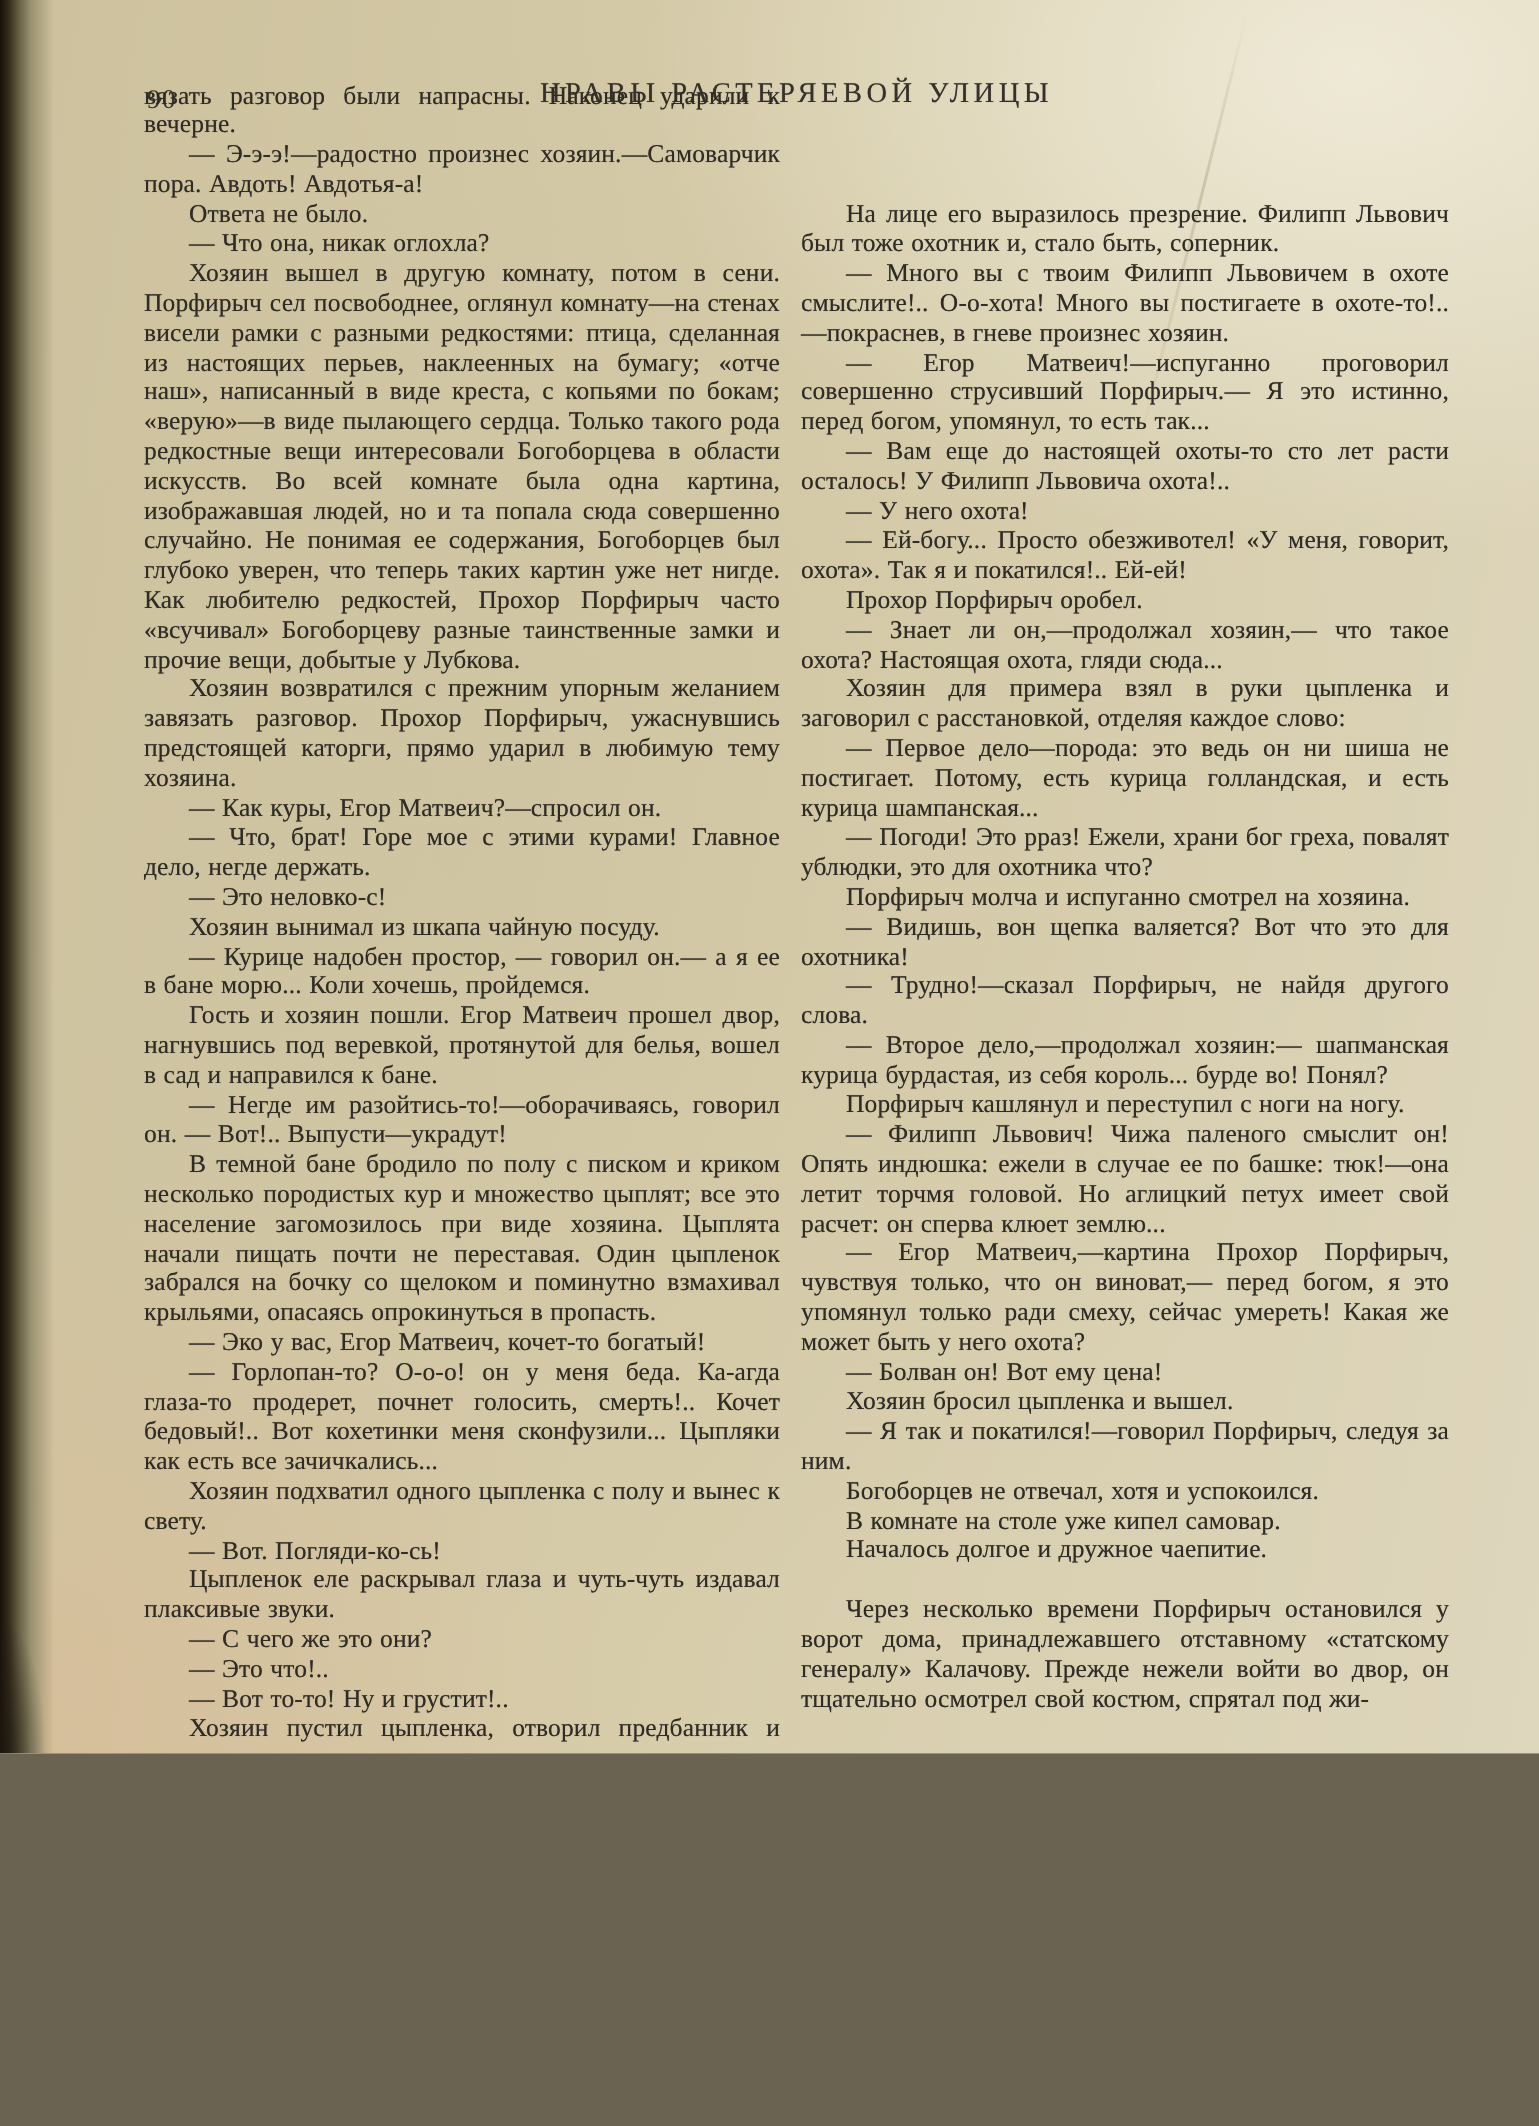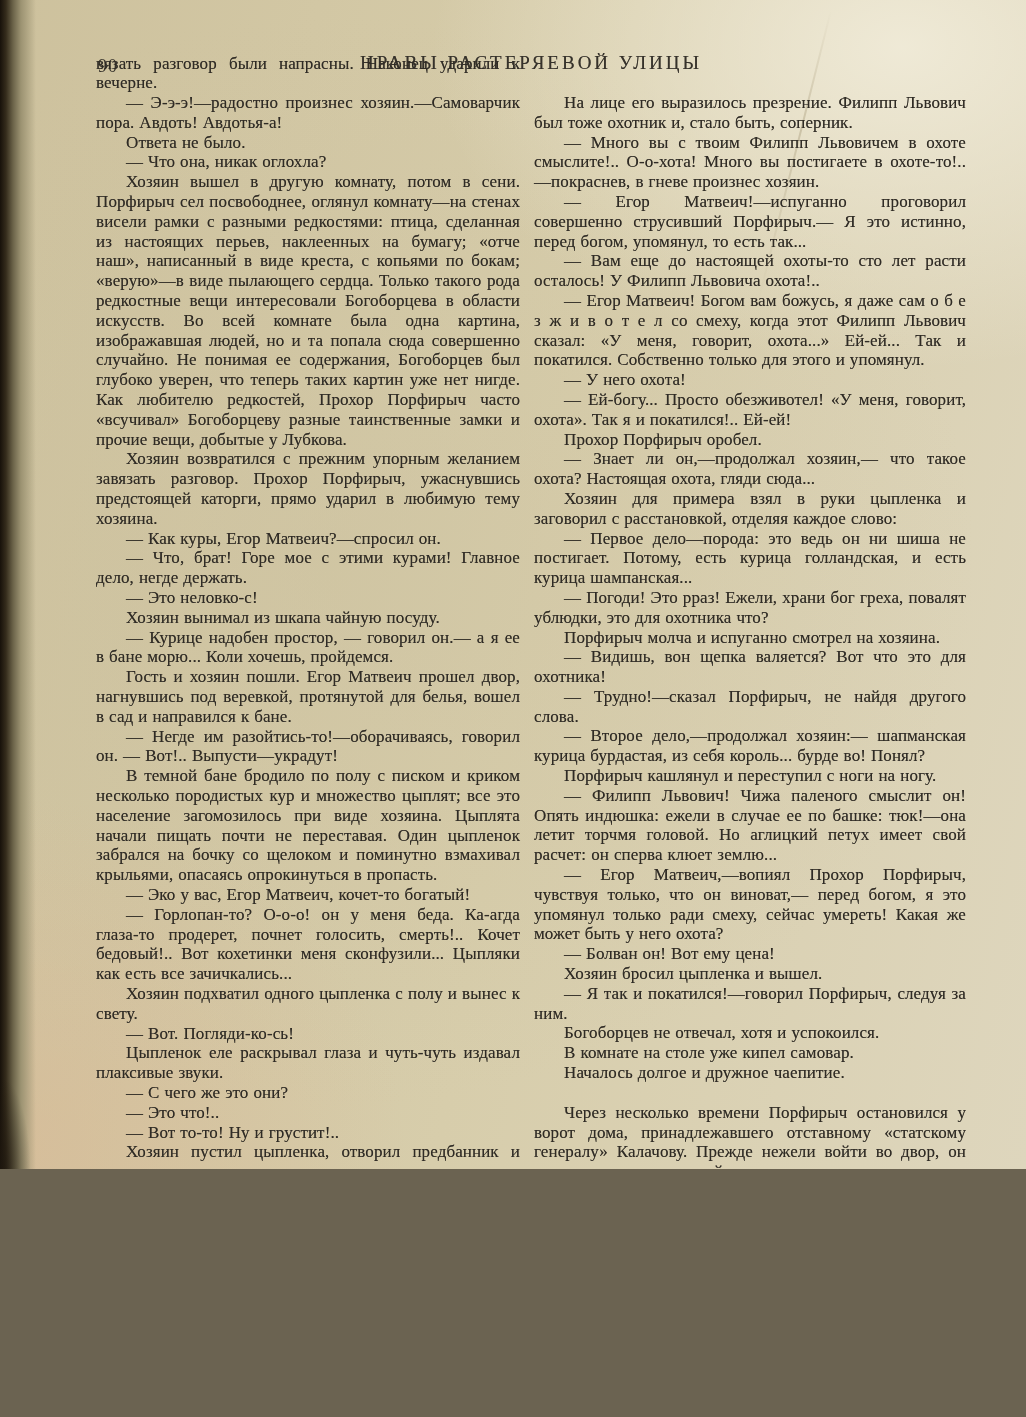--- a/index.html
+++ b/index.html
@@ -108,35 +108,34 @@
         <p class="para">— Это что!..</p>
         <p class="para">— Вот то-то! Ну и грустит!..</p>
         <p class="para">Хозяин пустил цыпленка, отворил предбанник и показал породистую индюшку.</p>
         <p class="para">— Вот тоже охота у Филипп Львовича,— проговорил Порфирыч, но вдруг был пора-</p>
       </div>
     <div class="col right">
         <p class="para">На лице его выразилось презрение. Филипп Львович был тоже охотник и, стало быть, соперник.</p>
         <p class="para">— Много вы с твоим Филипп Львовичем в охоте смыслите!.. О-о-хота! Много вы постигаете в охоте-то!..—покраснев, в гневе произнес хозяин.</p>
         <p class="para">— Егор Матвеич!—испуганно проговорил совершенно струсивший Порфирыч.— Я это истинно, перед богом, упомянул, то есть так...</p>
         <p class="para">— Вам еще до настоящей охоты-то сто лет расти осталось! У Филипп Львовича охота!..</p>
-        <p class="para">— Егор Матвеич! Богом вам божусь, я даже сам о б е з ж и в о т е л со смеху, когда этот Филипп Львович сказал: «У меня, говорит, охота...» Ей-ей... Так и покатился. Собственно только для этого и упомянул.</p>
         <p class="para">— У него охота!</p>
         <p class="para">— Ей-богу... Просто обезживотел! «У меня, говорит, охота». Так я и покатился!.. Ей-ей!</p>
         <p class="para">Прохор Порфирыч оробел.</p>
         <p class="para">— Знает ли он,—продолжал хозяин,— что такое охота? Настоящая охота, гляди сюда...</p>
         <p class="para">Хозяин для примера взял в руки цыпленка и заговорил с расстановкой, отделяя каждое слово:</p>
         <p class="para">— Первое дело—порода: это ведь он ни шиша не постигает. Потому, есть курица голландская, и есть курица шампанская...</p>
         <p class="para">— Погоди! Это рраз! Ежели, храни бог греха, повалят ублюдки, это для охотника что?</p>
         <p class="para">Порфирыч молча и испуганно смотрел на хозяина.</p>
         <p class="para">— Видишь, вон щепка валяется? Вот что это для охотника!</p>
         <p class="para">— Трудно!—сказал Порфирыч, не найдя другого слова.</p>
         <p class="para">— Второе дело,—продолжал хозяин:— шапманская курица бурдастая, из себя король... бурде во! Понял?</p>
         <p class="para">Порфирыч кашлянул и переступил с ноги на ногу.</p>
         <p class="para">— Филипп Львович! Чижа паленого смыслит он! Опять индюшка: ежели в случае ее по башке: тюк!—она летит торчмя головой. Но аглицкий петух имеет свой расчет: он сперва клюет землю...</p>
-        <p class="para">— Егор Матвеич,—вопиял Прохор Порфирыч, чувствуя только, что он виноват,— перед богом, я это упомянул только ради смеху, сейчас умереть! Какая же может быть у него охота?</p>
+        <p class="para">— Егор Матвеич,—картина Прохор Порфирыч, чувствуя только, что он виноват,— перед богом, я это упомянул только ради смеху, сейчас умереть! Какая же может быть у него охота?</p>
         <p class="para">— Болван он! Вот ему цена!</p>
         <p class="para">Хозяин бросил цыпленка и вышел.</p>
         <p class="para">— Я так и покатился!—говорил Порфирыч, следуя за ним.</p>
         <p class="para">Богоборцев не отвечал, хотя и успокоился.</p>
         <p class="para">В комнате на столе уже кипел самовар.</p>
         <p class="para">Началось долгое и дружное чаепитие.</p>
         <p class="para gap">Через несколько времени Порфирыч остановился у ворот дома, принадлежавшего отставному «статскому генералу» Калачову. Прежде нежели войти во двор, он тщательно осмотрел свой костюм, спрятал под жи-</p>
       </div>
   </div>
 

